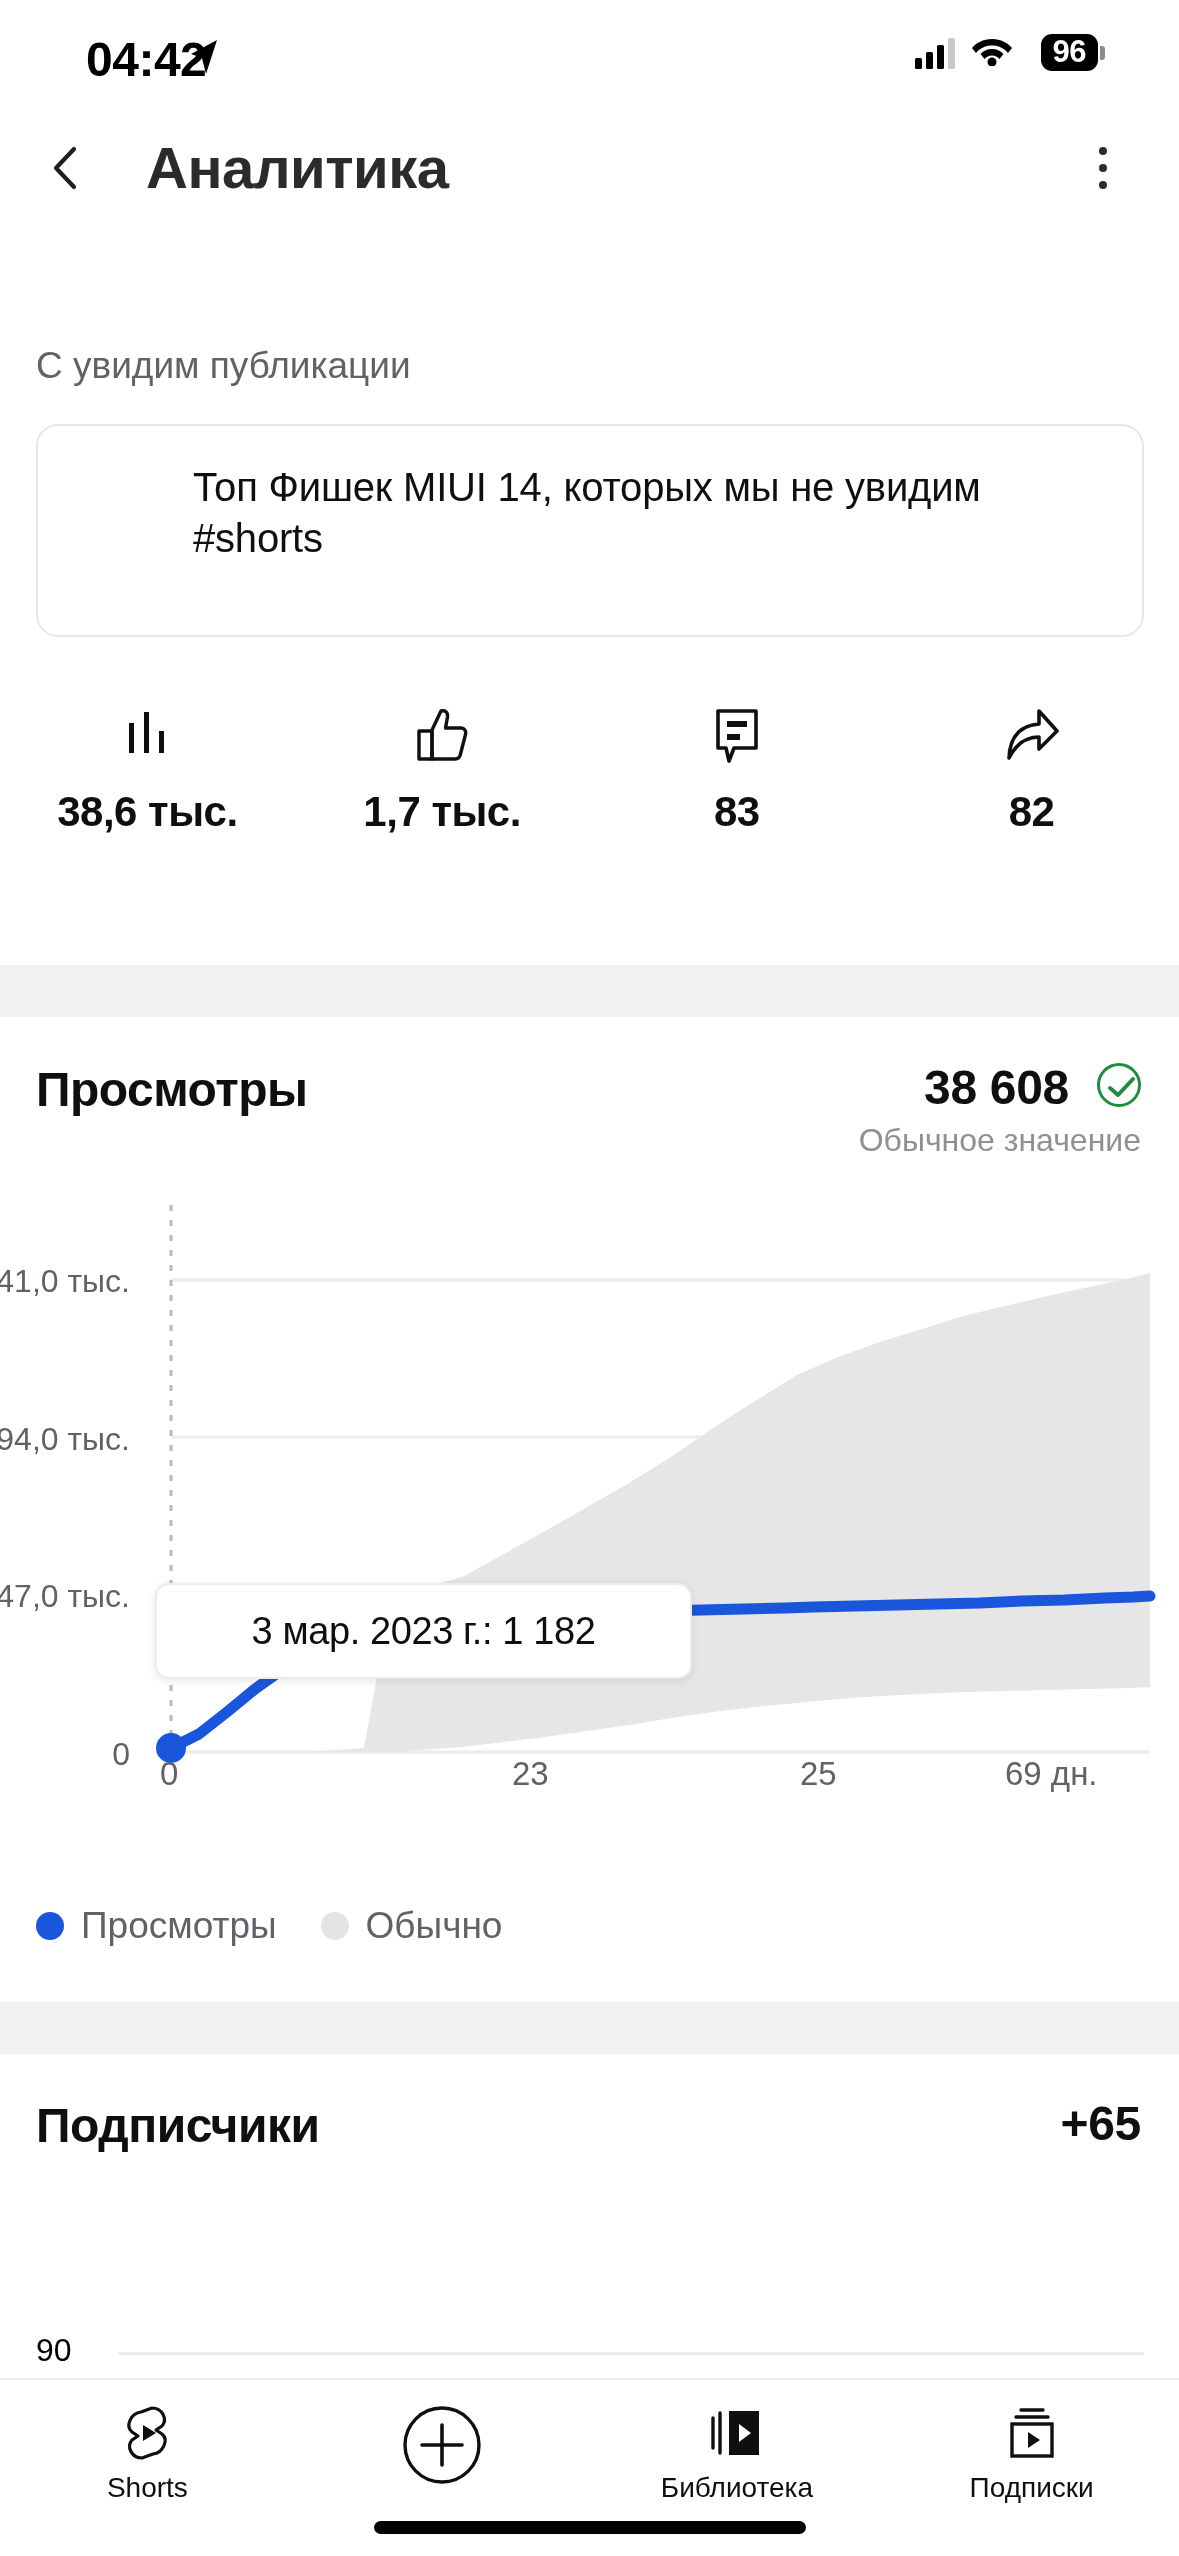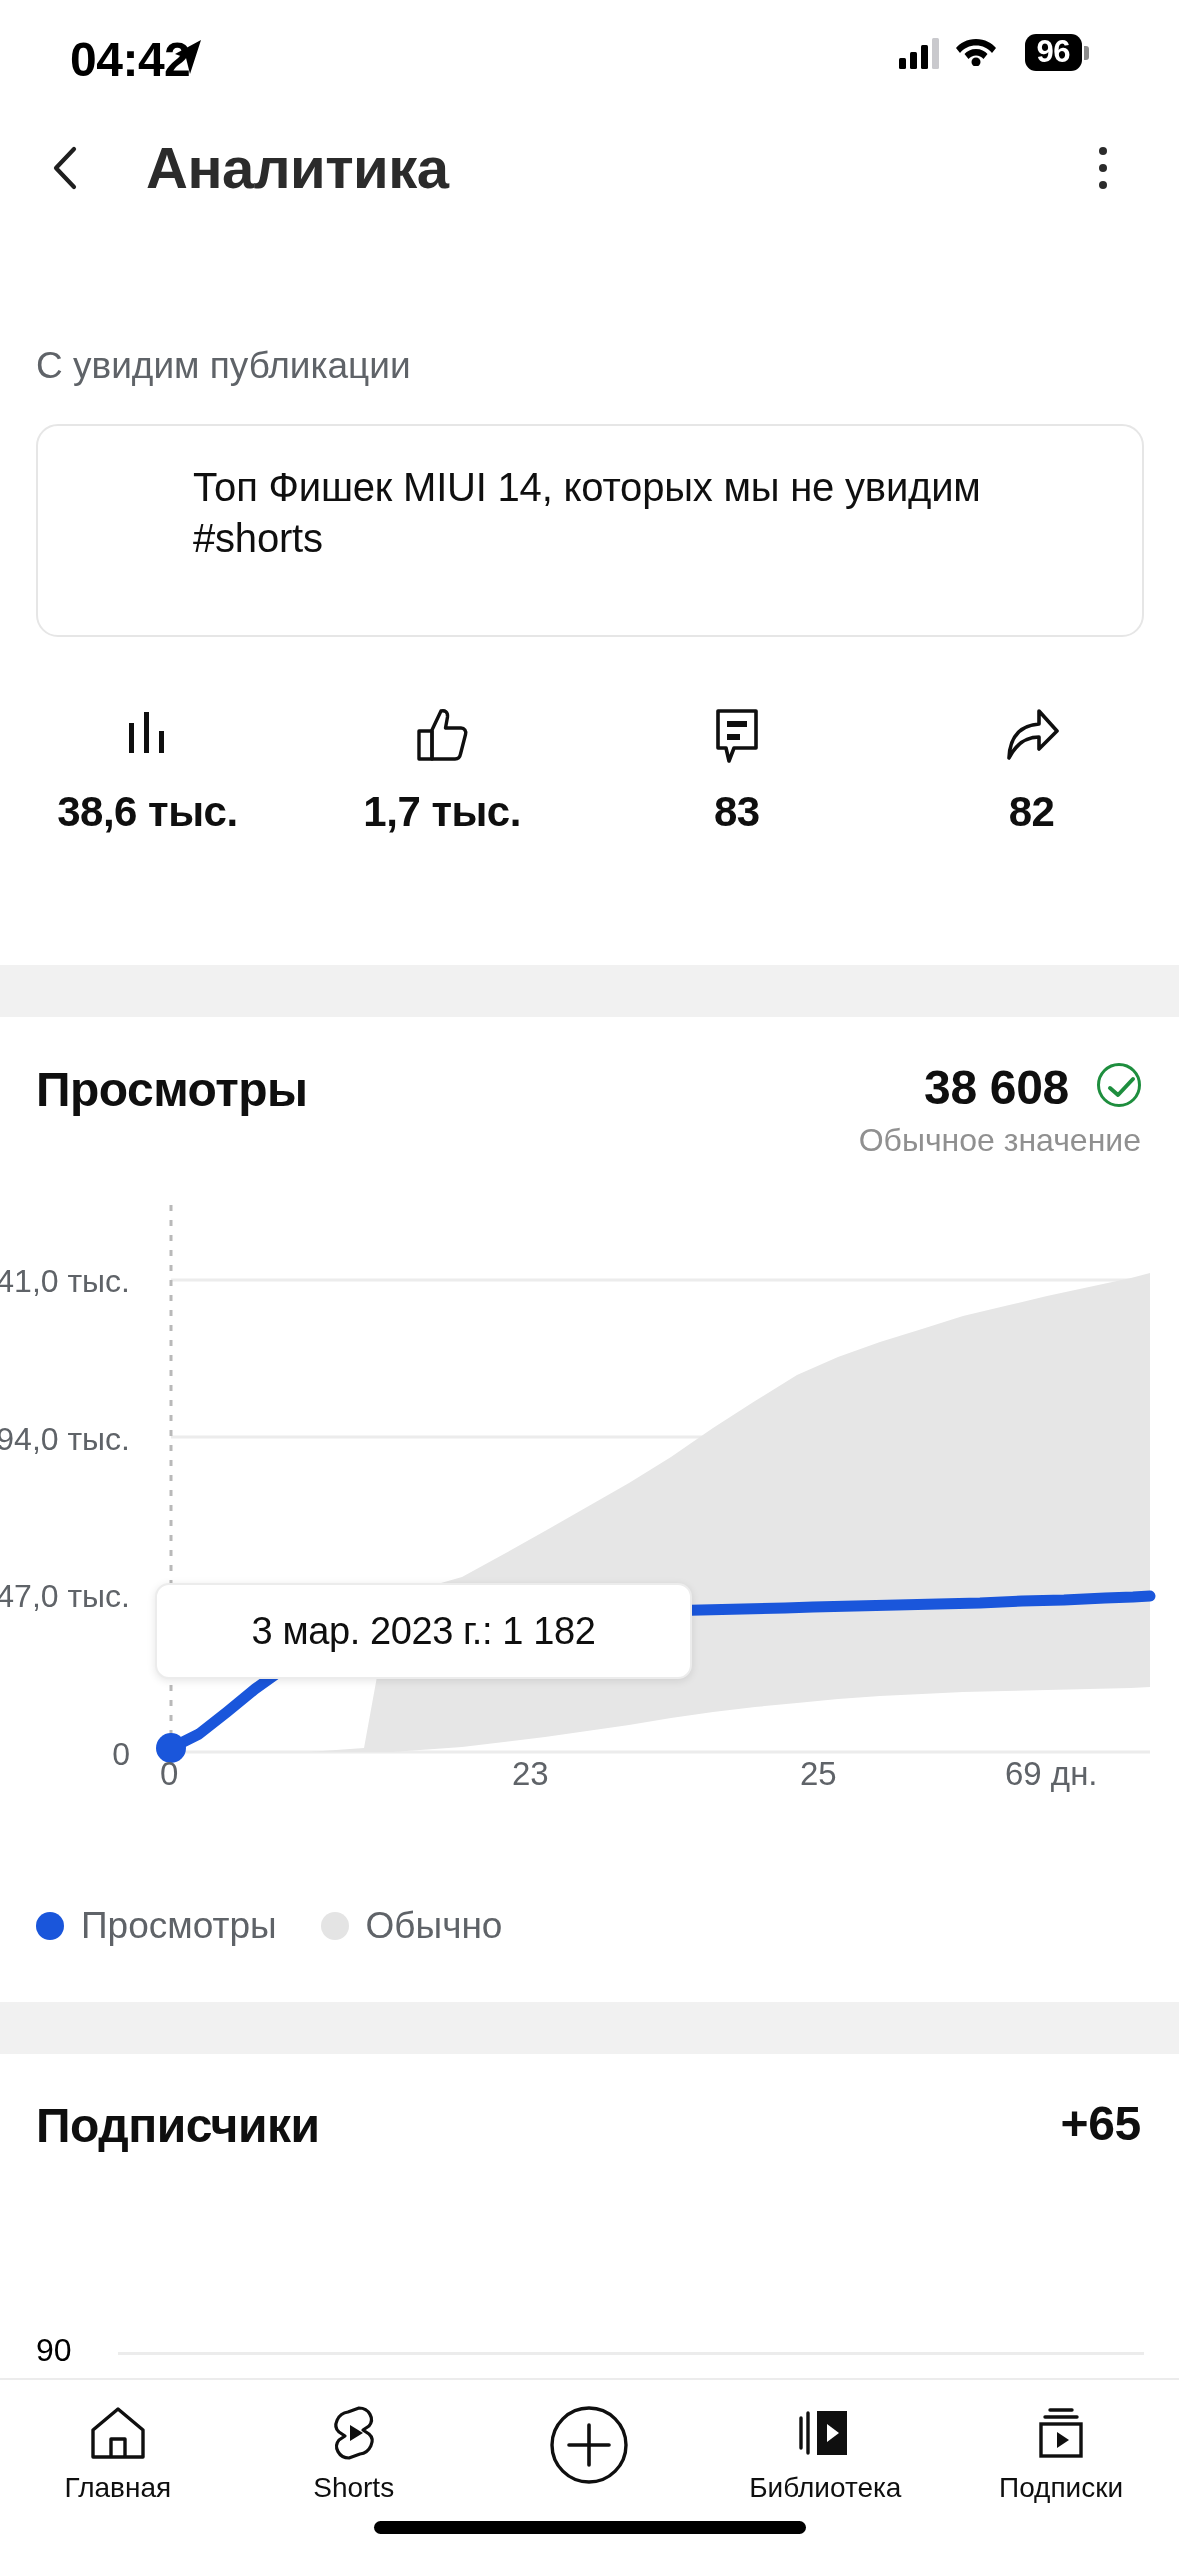--- a/index.html
+++ b/index.html
@@ -7,21 +7,21 @@
     width:1179px; height:2556px;
     background:#ffffff;
     font-family:"Liberation Sans", sans-serif;
     -webkit-font-smoothing:antialiased;
     overflow:hidden;
   }
   .screen{ position:relative; width:1179px; height:2556px; background:#fff; }
 
   
   .statusbar{
-    position:absolute; top:0; left:0; width:1142px; height:115px;
+    position:absolute; top:0; left:16px; width:1142px; height:115px;
   }
   .sb-time{
     position:absolute; left:70px; top:32px;
     font-size:48px; font-weight:600; color:#000; letter-spacing:-0.5px;
   }
   .sb-loc{ position:absolute; left:170px; top:38px; width:34px; height:38px; }
   .sb-right{ position:absolute; right:60px; top:34px; display:flex; align-items:center; gap:16px; }
   .sig{ display:flex; align-items:flex-end; gap:4px; height:32px; }
   .sig i{ display:block; width:7px; background:#000; border-radius:1.5px; }
   .sig i:nth-child(1){ height:11px; }
@@ -302,29 +302,20 @@
 
   <div class="sep" style="top:2002px; height:52px;"></div>
 
   <div class="sec-title" style="left:36px; top:2098px;">Подписчики</div>
   <div class="sec-val" style="right:38px; top:2096px; width:420px;">+65</div>
   <div class="sub-grid-lab">90</div>
   <div class="sub-grid-line"></div>
 
   <div class="navbar">
 
-    <div class="nav-item">
-      <div class="nav-ic">
-        <svg width="58" height="56" viewBox="0 0 58 56">
-          <path d="M4 25 L29 4 L54 25 L54 52 L4 52 Z" fill="none" stroke="#0f0f0f" stroke-width="3.4" stroke-linejoin="round"></path>
-          <path d="M22 52 L22 34 L36 34 L36 52" fill="none" stroke="#0f0f0f" stroke-width="3.4" stroke-linejoin="round"></path>
-        </svg>
-      </div>
-      <div class="nav-lb">Главная</div>
-    </div>
 
     <div class="nav-item">
       <div class="nav-ic">
         <svg width="58" height="58" viewBox="0 0 58 58">
           <path d="M34 4 C44 4 50 15 44 22 L38 26 L44 30 C51 36 45 49 35 50 L24 54 C14 54 8 43 14 36 L20 32 L14 28 C7 22 13 9 23 8 Z" fill="none" stroke="#0f0f0f" stroke-width="3.2" stroke-linejoin="round"></path>
           <path d="M25 21 L38 29 L25 37 Z" fill="#0f0f0f"></path>
         </svg>
       </div>
       <div class="nav-lb">Shorts</div>
     </div>

